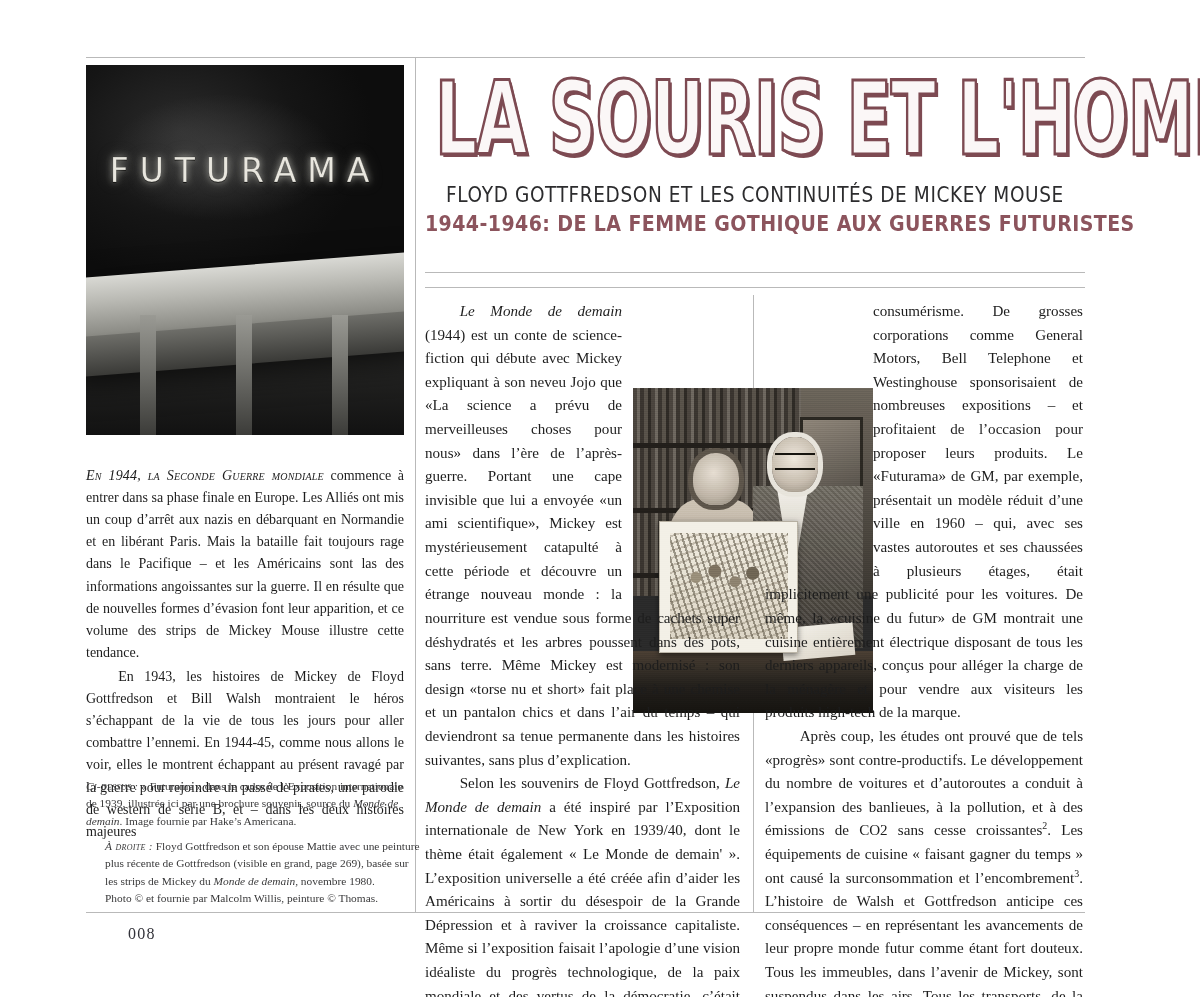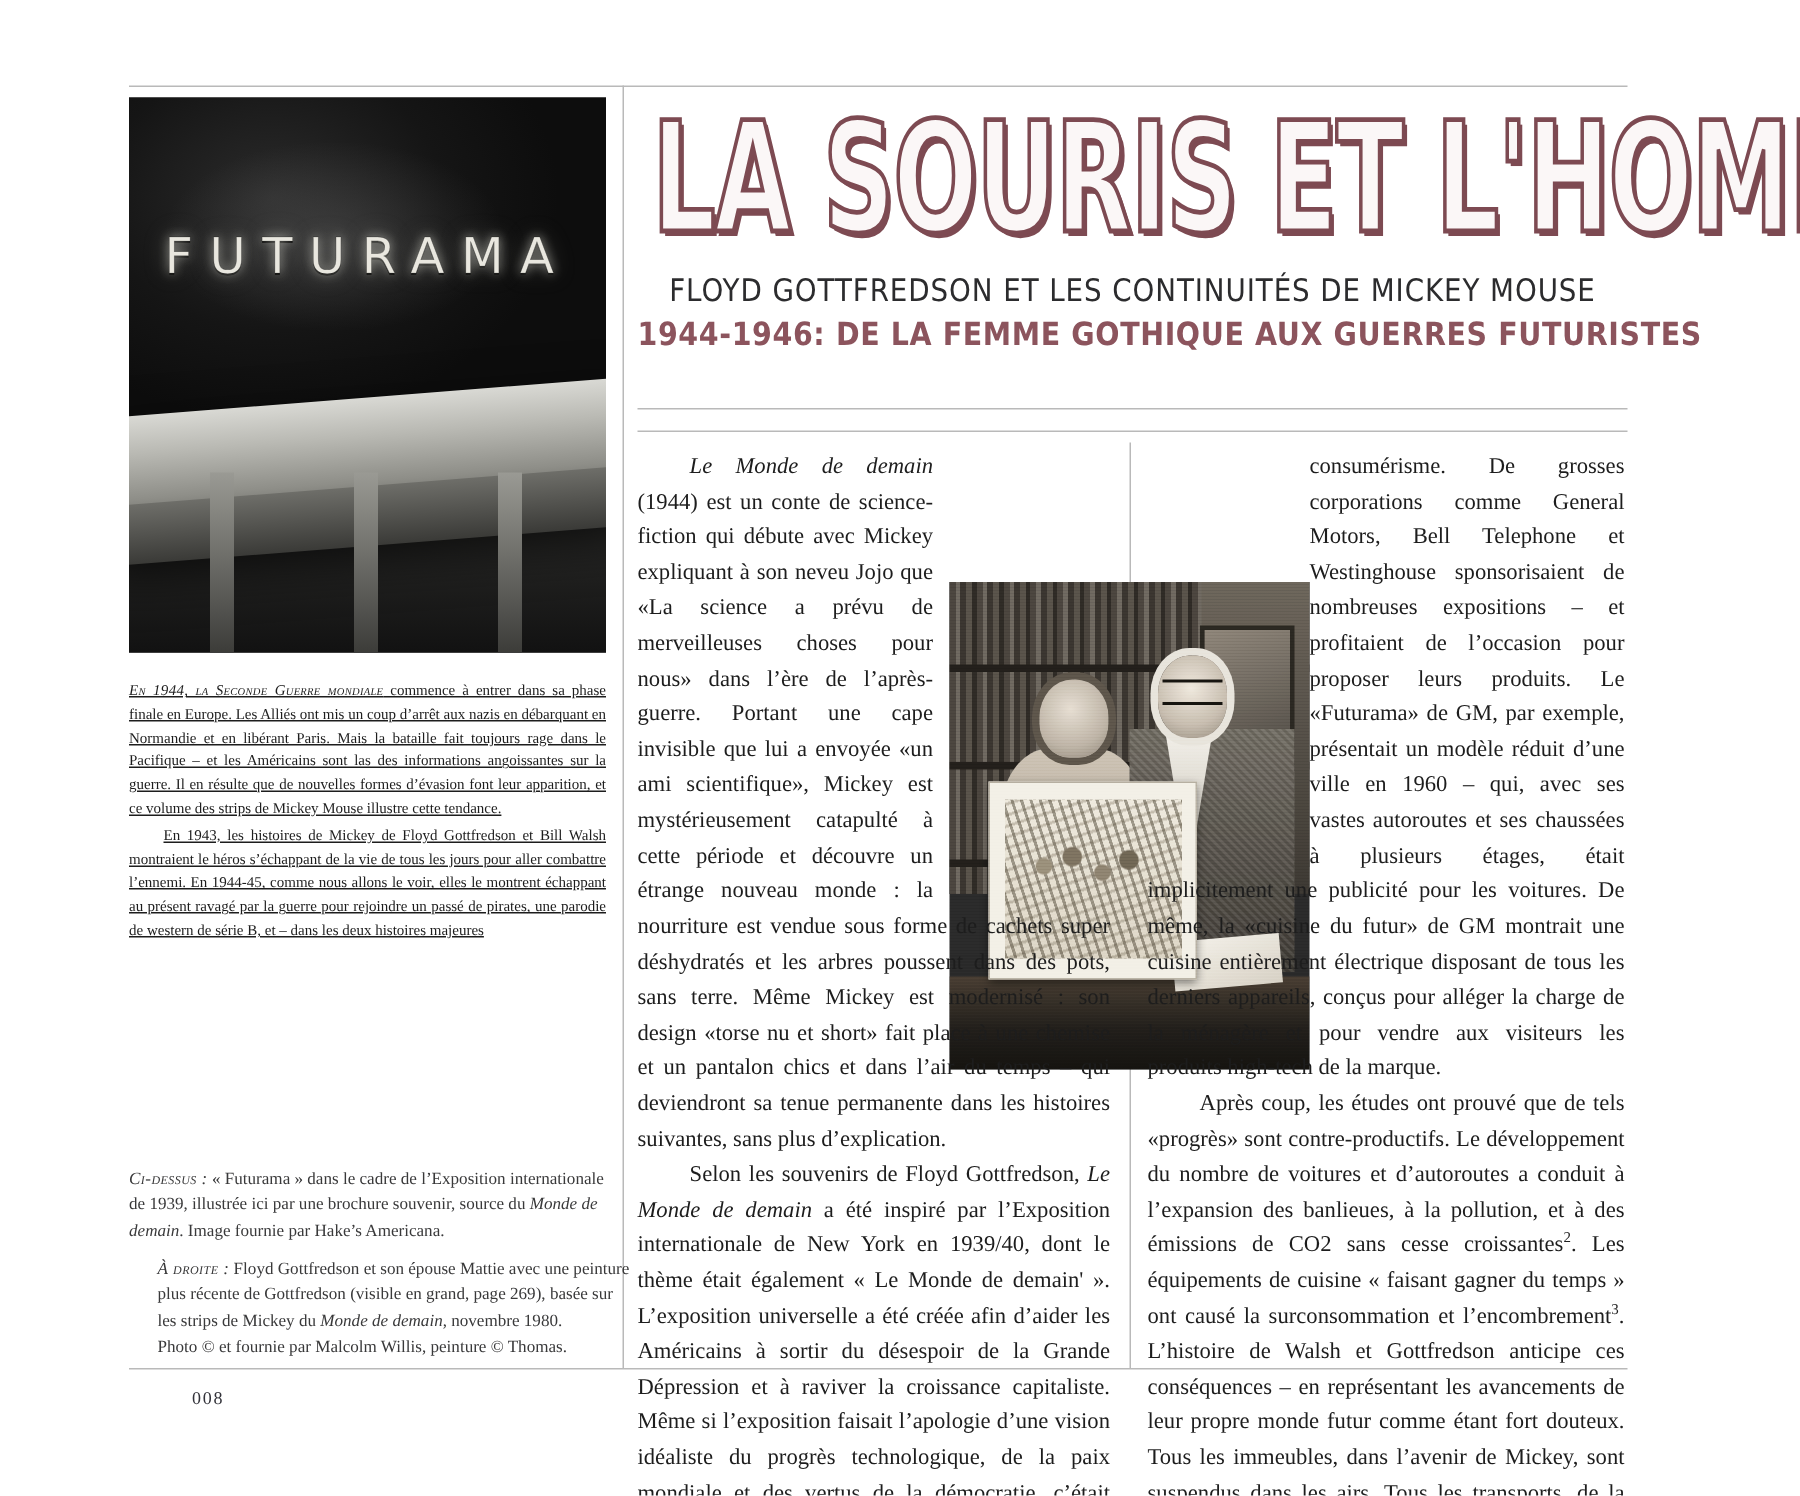--- a/index.html
+++ b/index.html
@@ -52,41 +52,40 @@
   .cover-title{
     position:absolute;left:0;right:0;top:86px;text-align:center;
     font-family:"DejaVu Sans","Liberation Sans",sans-serif;
     font-size:33px;letter-spacing:11px;font-weight:400;
     color:#e9e7df;
     text-shadow:0 0 7px rgba(235,235,225,.65),0 0 16px rgba(200,200,190,.35),0 1px 0 #000;
     -webkit-text-stroke:0.4px rgba(0,0,0,.35);
   }
 
   .intro{
-    margin-top:18px;width:318px;
-    font-size:10px;line-height:1.58;text-align:justify;
+    margin-top:30px;width:318px;
+    font-size:14px;line-height:1.58;text-align:justify;
     hyphens:auto;
-    text-decoration:underline;
   }
   .intro .lead-caps{font-variant:small-caps;font-style:italic;letter-spacing:.2px;}
   .intro p{margin:0;}
   .intro p + p{text-indent:2.3em;margin-top:2px;}
 
   .caption{
     width:318px;font-size:11.4px;line-height:1.52;
     color:#39393a;text-align:left;
   }
   .cap1{position:absolute;left:86px;top:778px;}
   .cap2{position:absolute;left:86px;top:838px;margin-left:19px;}
   .caption .smc{font-variant:small-caps;font-style:italic;letter-spacing:.3px;}
   .caption i{font-style:italic;}
 
   .folio{
     position:absolute;left:128px;top:925px;
-    font-size:12px;letter-spacing:1.2px;color:#33333a;
+    font-size:16px;letter-spacing:1.2px;color:#33333a;
     font-family:"Liberation Serif","DejaVu Serif",serif;
   }
 
   
   .masthead{position:absolute;left:425px;top:72px;width:660px;}
   .headline{
     text-align:center;
     font-family:"DejaVu Sans Condensed","DejaVu Sans","Liberation Sans",sans-serif;
     font-size:76px;line-height:.92;font-weight:700;
     letter-spacing:-1px;

